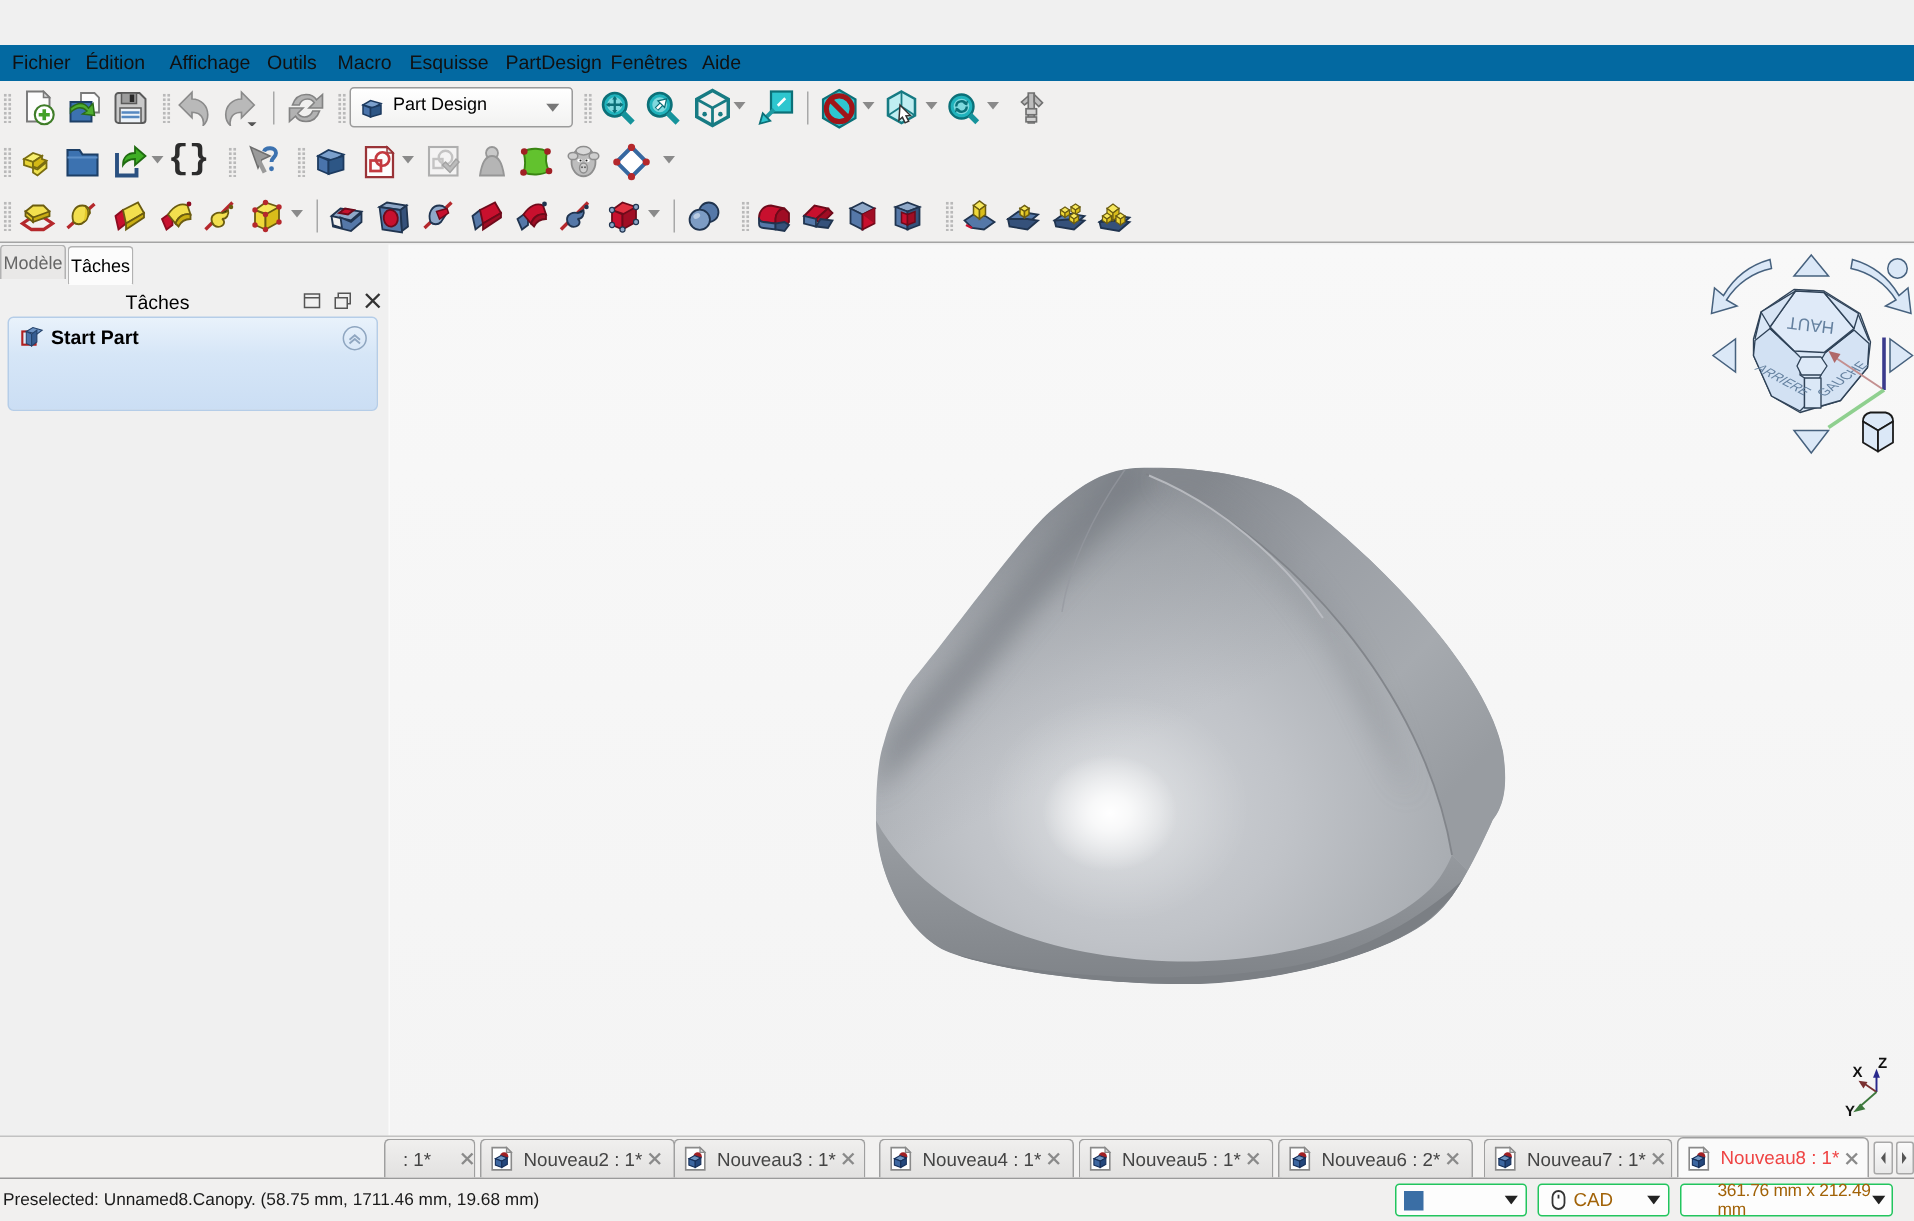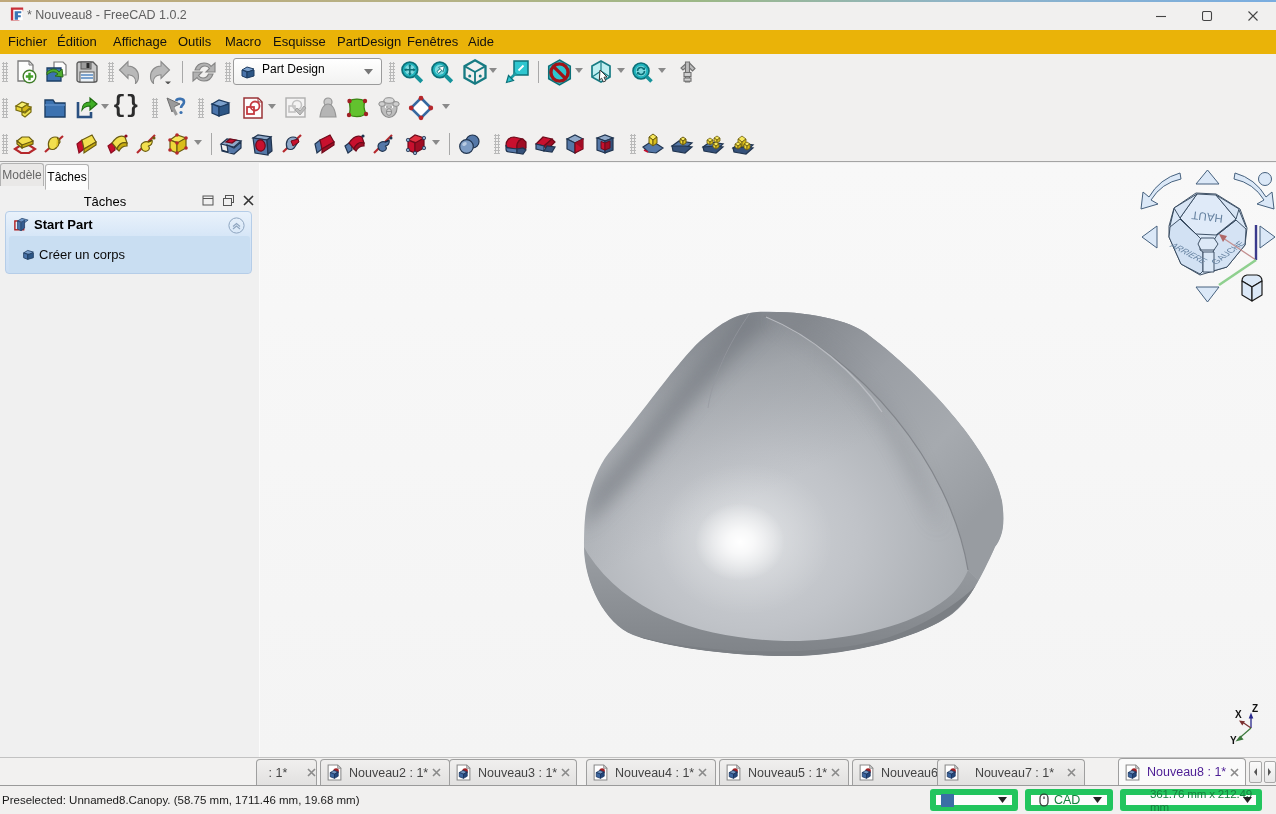--- a/index.html
+++ b/index.html
@@ -4,21 +4,21 @@
 html,body{width:1276px;height:814px;overflow:hidden;font-family:"Liberation Sans",sans-serif}
 #app{position:relative;width:1276px;height:814px;background:#f0f0f0}
 .abs{position:absolute}
 
 #titlebar{left:0;top:0;width:1276px;height:30px;background:#f1f0ef}
 #tbline{left:0;top:0;width:1276px;height:1.5px;background:linear-gradient(90deg,#c0a87a,#b5b285 35%,#9cb887 55%,#8fb4c8 75%,#7aade0)}
 #titletext{left:27px;top:8px;font-size:12.5px;color:#606060}
 #winbtns{right:0;top:2px;height:28px;display:flex;align-items:center}
 .winbtn{width:46px;height:28px;display:flex;align-items:center;justify-content:center;color:#444}
 
-#menubar{left:0;top:30px;width:1276px;height:24px;background:#eab308;font-size:13px;color:#111}
+#menubar{left:0;top:30px;width:1276px;height:24px;background:#0369a1;font-size:13px;color:#111}
 .menuitem{position:absolute;top:4px}
 
 #toolbars{left:0;top:54px;width:1276px;height:108px;background:#f1f0ef;border-bottom:1px solid #a4a4a4}
 .trow{position:absolute;left:0;width:1276px;height:36px}
 .ticon{position:absolute;top:6px;width:24px;height:24px}
 .grip{position:absolute;top:8px;width:6px;height:20px;background-image:radial-gradient(circle,#b9b9b9 1px,transparent 1.2px);background-size:3px 3px}
 .vsep{position:absolute;top:7px;width:1px;height:22px;background:#a8a8a8}
 .dd{position:absolute;top:14px;width:0;height:0;border-left:4px solid transparent;border-right:4px solid transparent;border-top:5px solid #8a8a8a}
 
 #leftpanel{left:0;top:163px;width:259px;height:594px;background:#f0f0f0}
@@ -29,57 +29,31 @@
 #tabTaches{left:45px;width:44px;background:#fcfcfc;border:1px solid #b2b2b2;border-bottom:1px solid #fcfcfc;border-radius:3px 3px 0 0;color:#000}
 #paneltitle{left:0;top:29px;width:210px;height:22px;font-size:13px;color:#000;text-align:center;line-height:20px}
 #panelbtns{right:4px;top:31px;display:flex;gap:7px}
 
 #startpart{left:5px;top:48px;width:247px;height:63px;border:1px solid #b5cde8;border-radius:4px;background:linear-gradient(180deg,#e9f2fb 0%,#d6e6f7 40%,#cbdef4 100%)}
 #sphead{left:8px;top:3px;height:18px;display:flex;align-items:center;font-size:13px;font-weight:bold;color:#000}
 #spbody{left:3px;top:24px;width:241px;height:37px;background:#c9def2;border-radius:3px;display:flex;align-items:center;font-size:13px;color:#0a0a0a}
 
 #tabbar{left:0;top:757px;width:1276px;height:29px;background:#f2f1f0;border-bottom:1px solid #9a9a9a}
 .mtab{position:absolute;top:2px;height:26px;background:linear-gradient(#f0efee,#e2e1e0);border:1px solid #9f9f9f;border-bottom:none;border-radius:4px 4px 0 0;font-size:13px;color:#444;display:flex;align-items:center}
-.mtab.active{background:#fafafa;height:27px;top:1px;color:#4c1d95}
+.mtab.active{background:#fafafa;height:27px;top:1px;color:#ef4444}
 .doci{width:15px;height:17px;margin:0 7px 0 6px;flex:none}
 .mtab span{flex:1;text-align:center;white-space:nowrap;font-size:12.5px}
 .tbx{margin-right:8px;margin-left:4px;flex:none}
 
 #statusbar{left:0;top:786px;width:1276px;height:28px;background:#f1f0ef}
 #stext{left:2px;top:8px;font-size:11.5px;color:#1a1a1a}
-.scombo{position:absolute;top:3px;height:22px;background:#fdfdfd;border:6px solid #22c55e;border-radius:3px;font-size:12.5px;color:#15803d;display:flex;align-items:center}
+.scombo{position:absolute;top:3px;height:22px;background:#fdfdfd;border:1px solid #22c55e;border-radius:3px;font-size:12.5px;color:#a16207;display:flex;align-items:center}
 </style></head>
 <body>
 <div id="app">
-<div class="abs" id="titlebar">
-  <div class="abs" id="tbline"></div>
-  <svg class="abs" style="left:9px;top:5px" width="17" height="18" viewBox="0 0 18 18">
-    <path d="M2 2h13v4h-4v3h3v3h-3v4H2z" fill="#c8303a"></path>
-    <path d="M4.5 4.5h10v11h-10z" fill="#fff"></path>
-    <path d="M6 6h7v2.2H9.5v2h3v2.2h-3V15H6z" fill="#3a76b5"></path>
-  </svg>
-  <div class="abs" id="titletext">* Nouveau8 - FreeCAD 1.0.2</div>
-  <div class="abs" id="winbtns">
-    <div class="winbtn">
-          <svg width="11" height="11">
-            <path d="M0 5.5h10" stroke="#444" stroke-width="1.1" fill="none"></path>
-          </svg>
-        </div>
-    <div class="winbtn">
-          <svg width="11" height="11">
-            <rect x="0.5" y="0.5" width="9" height="9" rx="1.5" stroke="#444" stroke-width="1.1" fill="none"></rect>
-          </svg>
-        </div>
-    <div class="winbtn">
-          <svg width="11" height="11">
-            <path d="M0.5 0.5l9 9M9.5 0.5l-9 9" stroke="#444" stroke-width="1.1" fill="none"></path>
-          </svg>
-        </div>
-  </div>
-</div>
 <div class="abs" id="menubar">
   <div class="menuitem" style="left:8px">Fichier</div>
       <div class="menuitem" style="left:57px">Édition</div>
       <div class="menuitem" style="left:113px">Affichage</div>
       <div class="menuitem" style="left:178px">Outils</div>
       <div class="menuitem" style="left:225px">Macro</div>
       <div class="menuitem" style="left:273px">Esquisse</div>
       <div class="menuitem" style="left:337px">PartDesign</div>
       <div class="menuitem" style="left:407px">Fenêtres</div>
       <div class="menuitem" style="left:468px">Aide</div>
@@ -462,27 +436,20 @@
         <rect x="1" y="4" width="10" height="10" fill="none" stroke="#b02020" stroke-width="1.6"></rect>
         <path d="M4 4l5-3 7 2-4 3z" fill="#6c93c4" stroke="#24436b" stroke-width="0.8"></path>
         <path d="M4 4l4 2v9l-4-2z" fill="#4a74ab" stroke="#24436b" stroke-width="0.8"></path>
         <path d="M8 6l4-3v9l-4 3z" fill="#365d91" stroke="#24436b" stroke-width="0.8"></path>
       </svg>
       Start Part</div>
     <svg class="abs" style="right:6px;top:5px" width="17" height="17" viewBox="0 0 17 17">
           <circle cx="8.5" cy="8.5" r="7.6" fill="none" stroke="#8fa6c0"></circle>
           <path d="M5 9.5l3.5-3 3.5 3M5 12l3.5-3 3.5 3" fill="none" stroke="#8fa6c0" stroke-width="1.2"></path>
         </svg>
-    <div class="abs" id="spbody">
-      <svg width="13" height="13" viewBox="0 0 16 16" style="margin:0 4px 0 13px">
-        <path d="M2 6l5-3 7 2-5 3z" fill="#7ba0cc" stroke="#1c3a5f" stroke-width="1"></path>
-        <path d="M2 6l5 2v6l-5-2z" fill="#4a74ab" stroke="#1c3a5f" stroke-width="1"></path>
-        <path d="M7 8l7-2v6l-7 2z" fill="#2d5685" stroke="#1c3a5f" stroke-width="1"></path>
-      </svg>
-      Créer un corps</div>
   </div>
 </div>
 <div class="abs" id="viewport">
   <svg class="abs" style="left:300px;top:139px" width="460" height="360" viewBox="0 0 460 360" id="modelsvg">
     <defs>
       <radialGradient id="gbody" cx="0.40" cy="0.66" r="0.85">
         <stop offset="0" stop-color="#d0d3d7"></stop>
             <stop offset="0.3" stop-color="#c0c3c8"></stop>
             <stop offset="0.6" stop-color="#aaaeb3"></stop>
             <stop offset="0.85" stop-color="#979ba1"></stop>
@@ -653,21 +620,21 @@
           <circle cx="8.5" cy="6.5" r="2.6" fill="#a02024"></circle>
           <path d="M3 8l3.5-2 4 1.5L7 9.5z" fill="#6f94c0" stroke="#17305a" stroke-width="0.7"></path>
           <path d="M3 8l4 1.5v4L3 12z" fill="#3c66a0" stroke="#17305a" stroke-width="0.7"></path>
           <path d="M7 9.5l3.5-2v4L7 13.5z" fill="#24477c" stroke="#17305a" stroke-width="0.7"></path>
         </svg>
         <span>Nouveau6 : 2*</span>
         <svg class="tbx" width="9" height="9">
           <path d="M1 1l7 7M8 1l-7 7" stroke="#8a8a8a" stroke-width="1.6"></path>
         </svg>
       </div>
-  <div class="mtab" style="left:937px;width:148px">
+  <div class="mtab" style="left:989px;width:126px">
         <svg class="doci" viewBox="0 0 14 16">
           <path d="M1 1h9l3 3v11H1z" fill="#fff" stroke="#8a8a8a"></path>
           <path d="M10 1l3 3h-3z" fill="#ddd" stroke="#8a8a8a" stroke-width="0.8"></path>
           <circle cx="8.5" cy="6.5" r="2.6" fill="#a02024"></circle>
           <path d="M3 8l3.5-2 4 1.5L7 9.5z" fill="#6f94c0" stroke="#17305a" stroke-width="0.7"></path>
           <path d="M3 8l4 1.5v4L3 12z" fill="#3c66a0" stroke="#17305a" stroke-width="0.7"></path>
           <path d="M7 9.5l3.5-2v4L7 13.5z" fill="#24477c" stroke="#17305a" stroke-width="0.7"></path>
         </svg>
         <span>Nouveau7 : 1*</span>
         <svg class="tbx" width="9" height="9">

